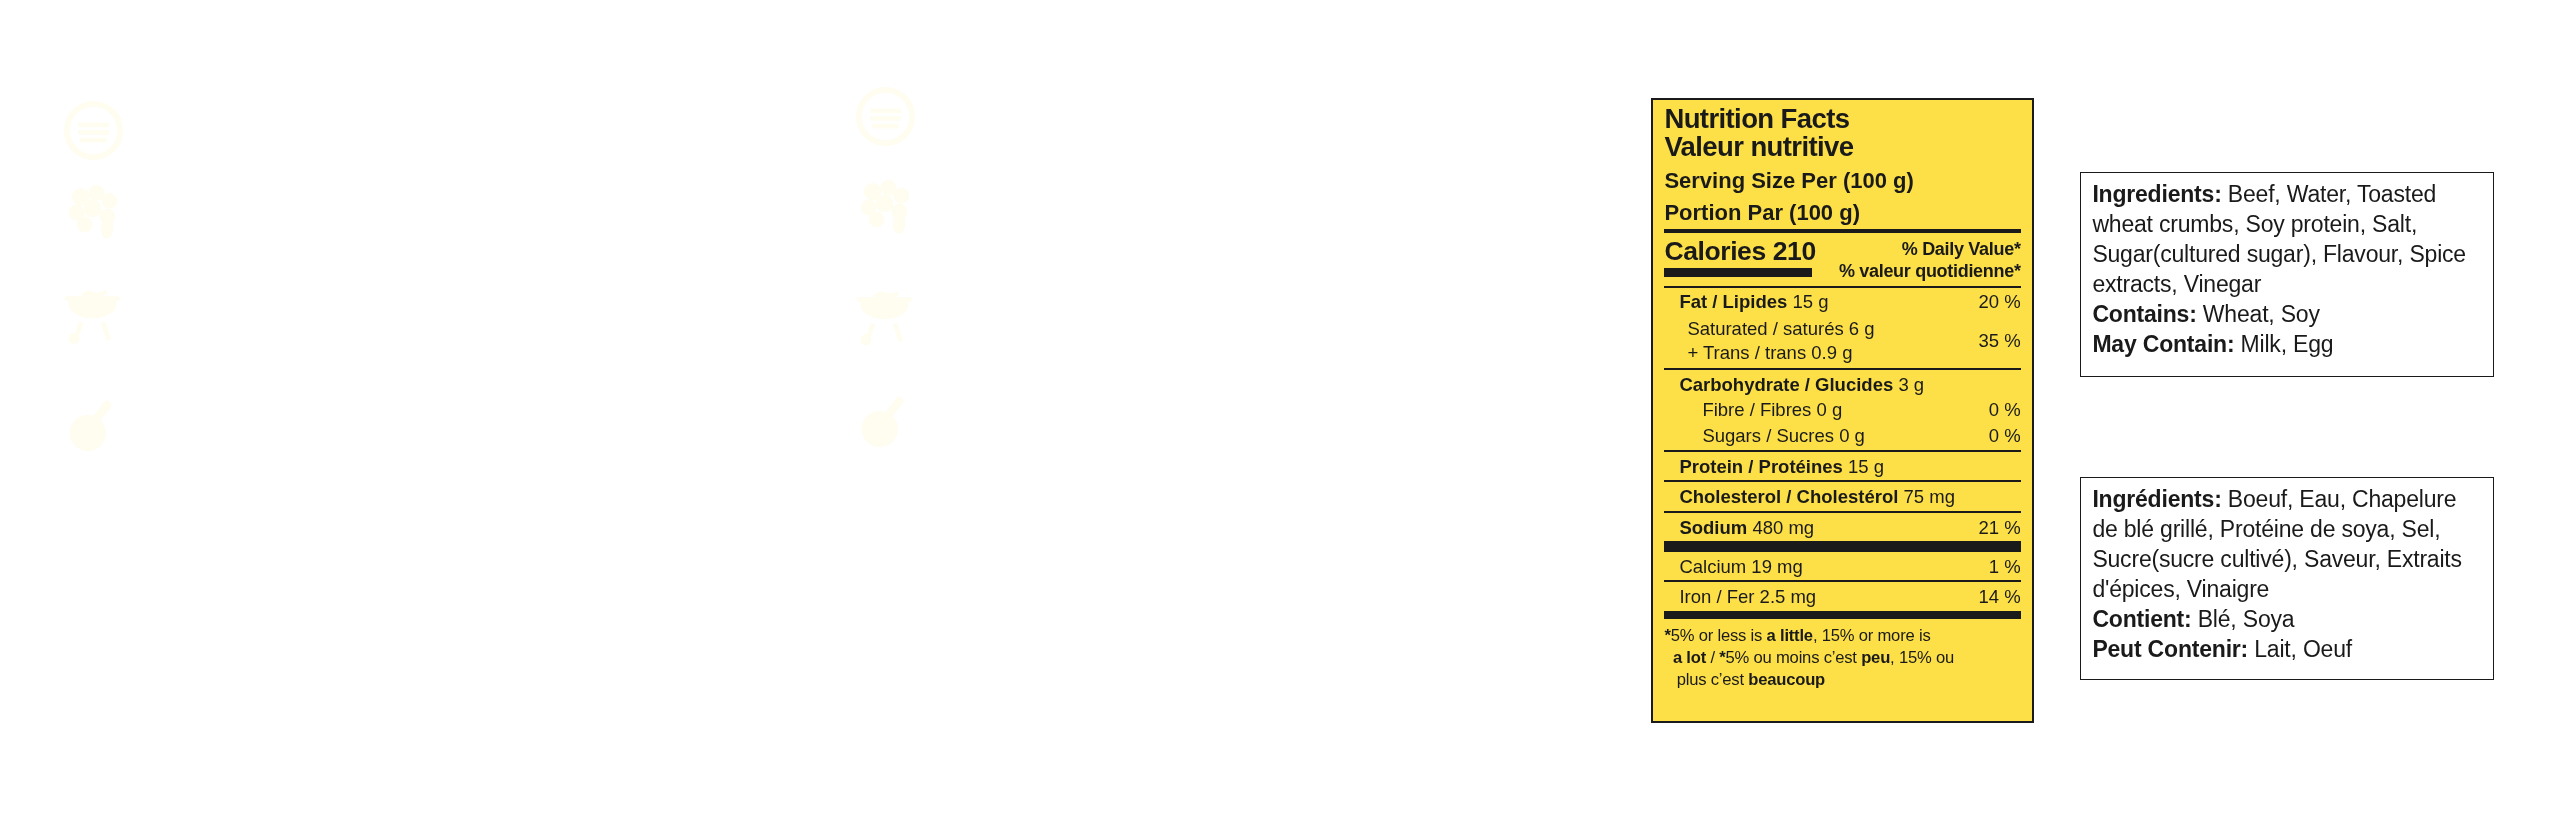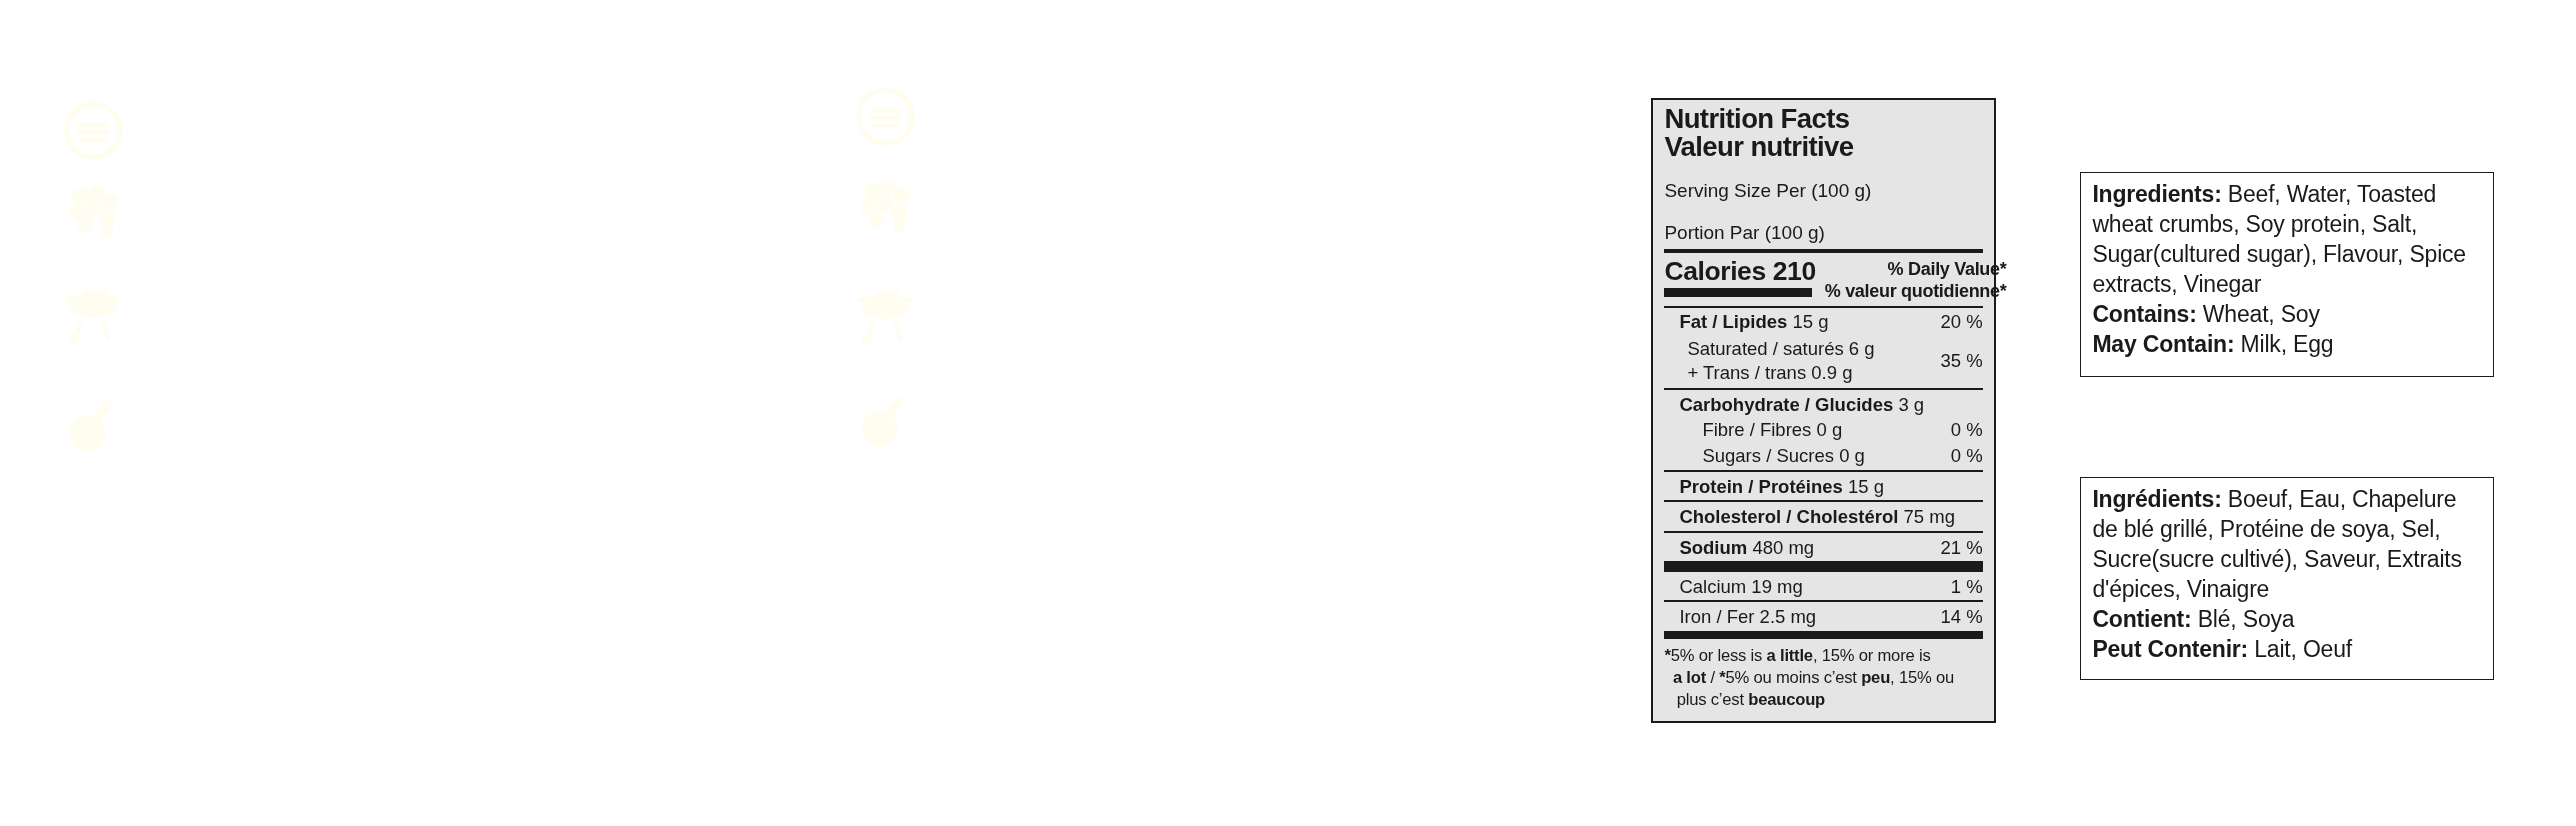--- a/index.html
+++ b/index.html
@@ -17,31 +17,31 @@
   .wm { position: absolute; opacity: 1; }
   .wm svg { display: block; }
   .wm-c1 { left: 63px; }
   .wm-c2 { left: 855px; }
   .wm-r1a { top: 100px; } .wm-r2a { top: 181px; } .wm-r3a { top: 284px; } .wm-r4a { top: 393px; }
   .wm-r1b { top: 86px;  } .wm-r2b { top: 176px; } .wm-r3b { top: 285px; } .wm-r4b { top: 389px; }
 
   
   .nf-panel {
     position: absolute; left: 1651px; top: 98px;
-    width: 345px; height: 625px;
+    width: 383px; height: 625px;
     box-sizing: border-box;
     border: 2.8px solid #1a1a1a;
-    background: #e5e5e5;
+    background: #fde047;
     padding: 4.7px 11.4px 5.7px 11.4px;
   }
   .nf-title {
     font-size: 27.5px; font-weight: bold; line-height: 28px;
     letter-spacing: -0.6px; white-space: nowrap;
   }
-  .nf-serving { font-size: 19px; line-height: 24px; margin-top: 18px; }
+  .nf-serving { font-size: 22px; line-height: 24px; margin-top: 8px; font-weight: bold; }
   .rule-med  { height: 3.8px; background: #1a1a1a; margin: 4.7px 0 0 0; }
   .rule-thin { height: 1.9px; background: #1a1a1a; }
   .bar-thick { height: 8.5px; background: #1a1a1a; }
 
   .cal-block { display: flex; justify-content: space-between; align-items: flex-start; padding: 4.7px 0 3.8px 0; gap: 9px; }
   .cal-left  { white-space: nowrap; }
   .cal-label { font-size: 26.5px; font-weight: bold; letter-spacing: -0.4px; line-height: 26.5px; }
   .cal-bar   { width: 148px; height: 8.5px; background: #1a1a1a; margin-top: 3.8px; }
   .dv-header { text-align: right; font-weight: bold; font-size: 18px; line-height: 22px; white-space: nowrap; letter-spacing: -0.3px; }
 

